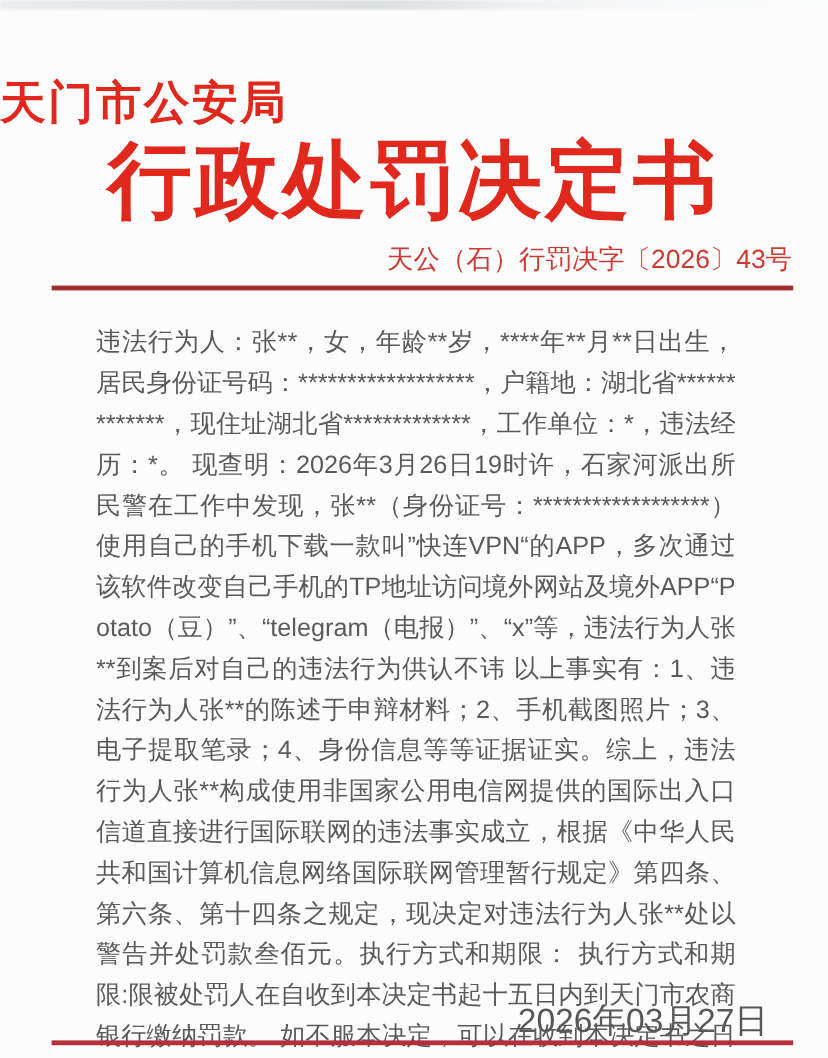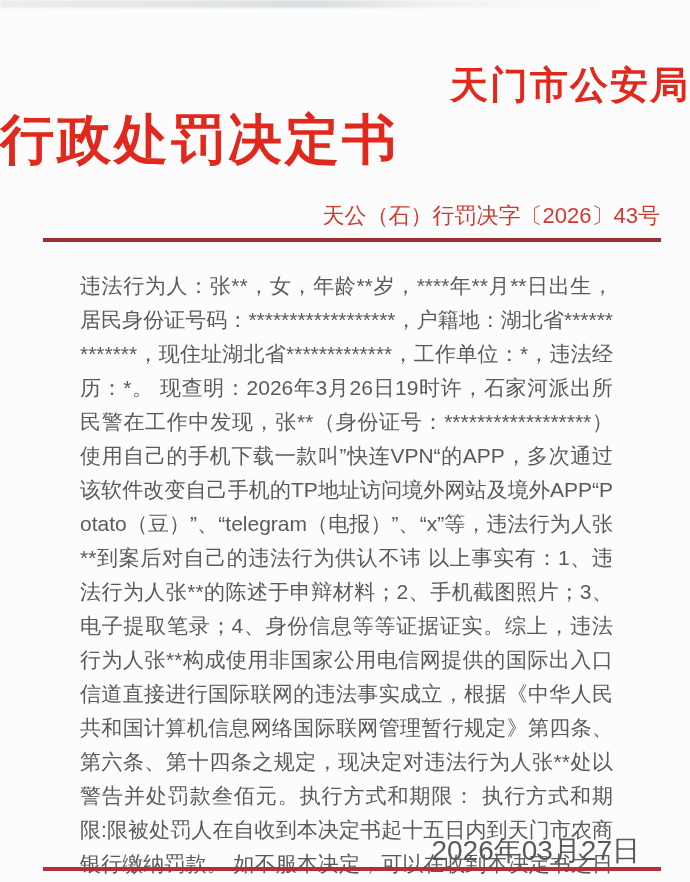--- a/index.html
+++ b/index.html
@@ -11,28 +11,29 @@
     overflow:hidden;
   }
   .scan-strip{
     position:absolute;top:0;left:0;width:690px;height:8px;
     background:linear-gradient(to right,#e8ebed 0%,#dde2e5 30%,#d4dadd 45%,#eceff1 62%,#f7f8f9 75%,#fbfcfc 100%);
     filter:blur(1px);
     opacity:.85;
   }
   .org-title{
     position:absolute;top:60px;left:0;width:690px;
-    text-align:right;
+    text-align:left;
     font-size:38px;font-weight:bold;
     color:#e1281d;
     letter-spacing:2px;
   }
   .doc-title{
     position:absolute;top:104px;left:0;width:690px;
-    font-size:54px;font-weight:bold;
+    text-align:center;
+    font-size:70px;font-weight:bold;
     color:#e1281d;
     letter-spacing:3px;
   }
   .doc-number{
     position:absolute;top:201px;right:30px;
     font-size:22px;
     color:#cd3a31;
     margin-left:24px;
   }
   .rule{

